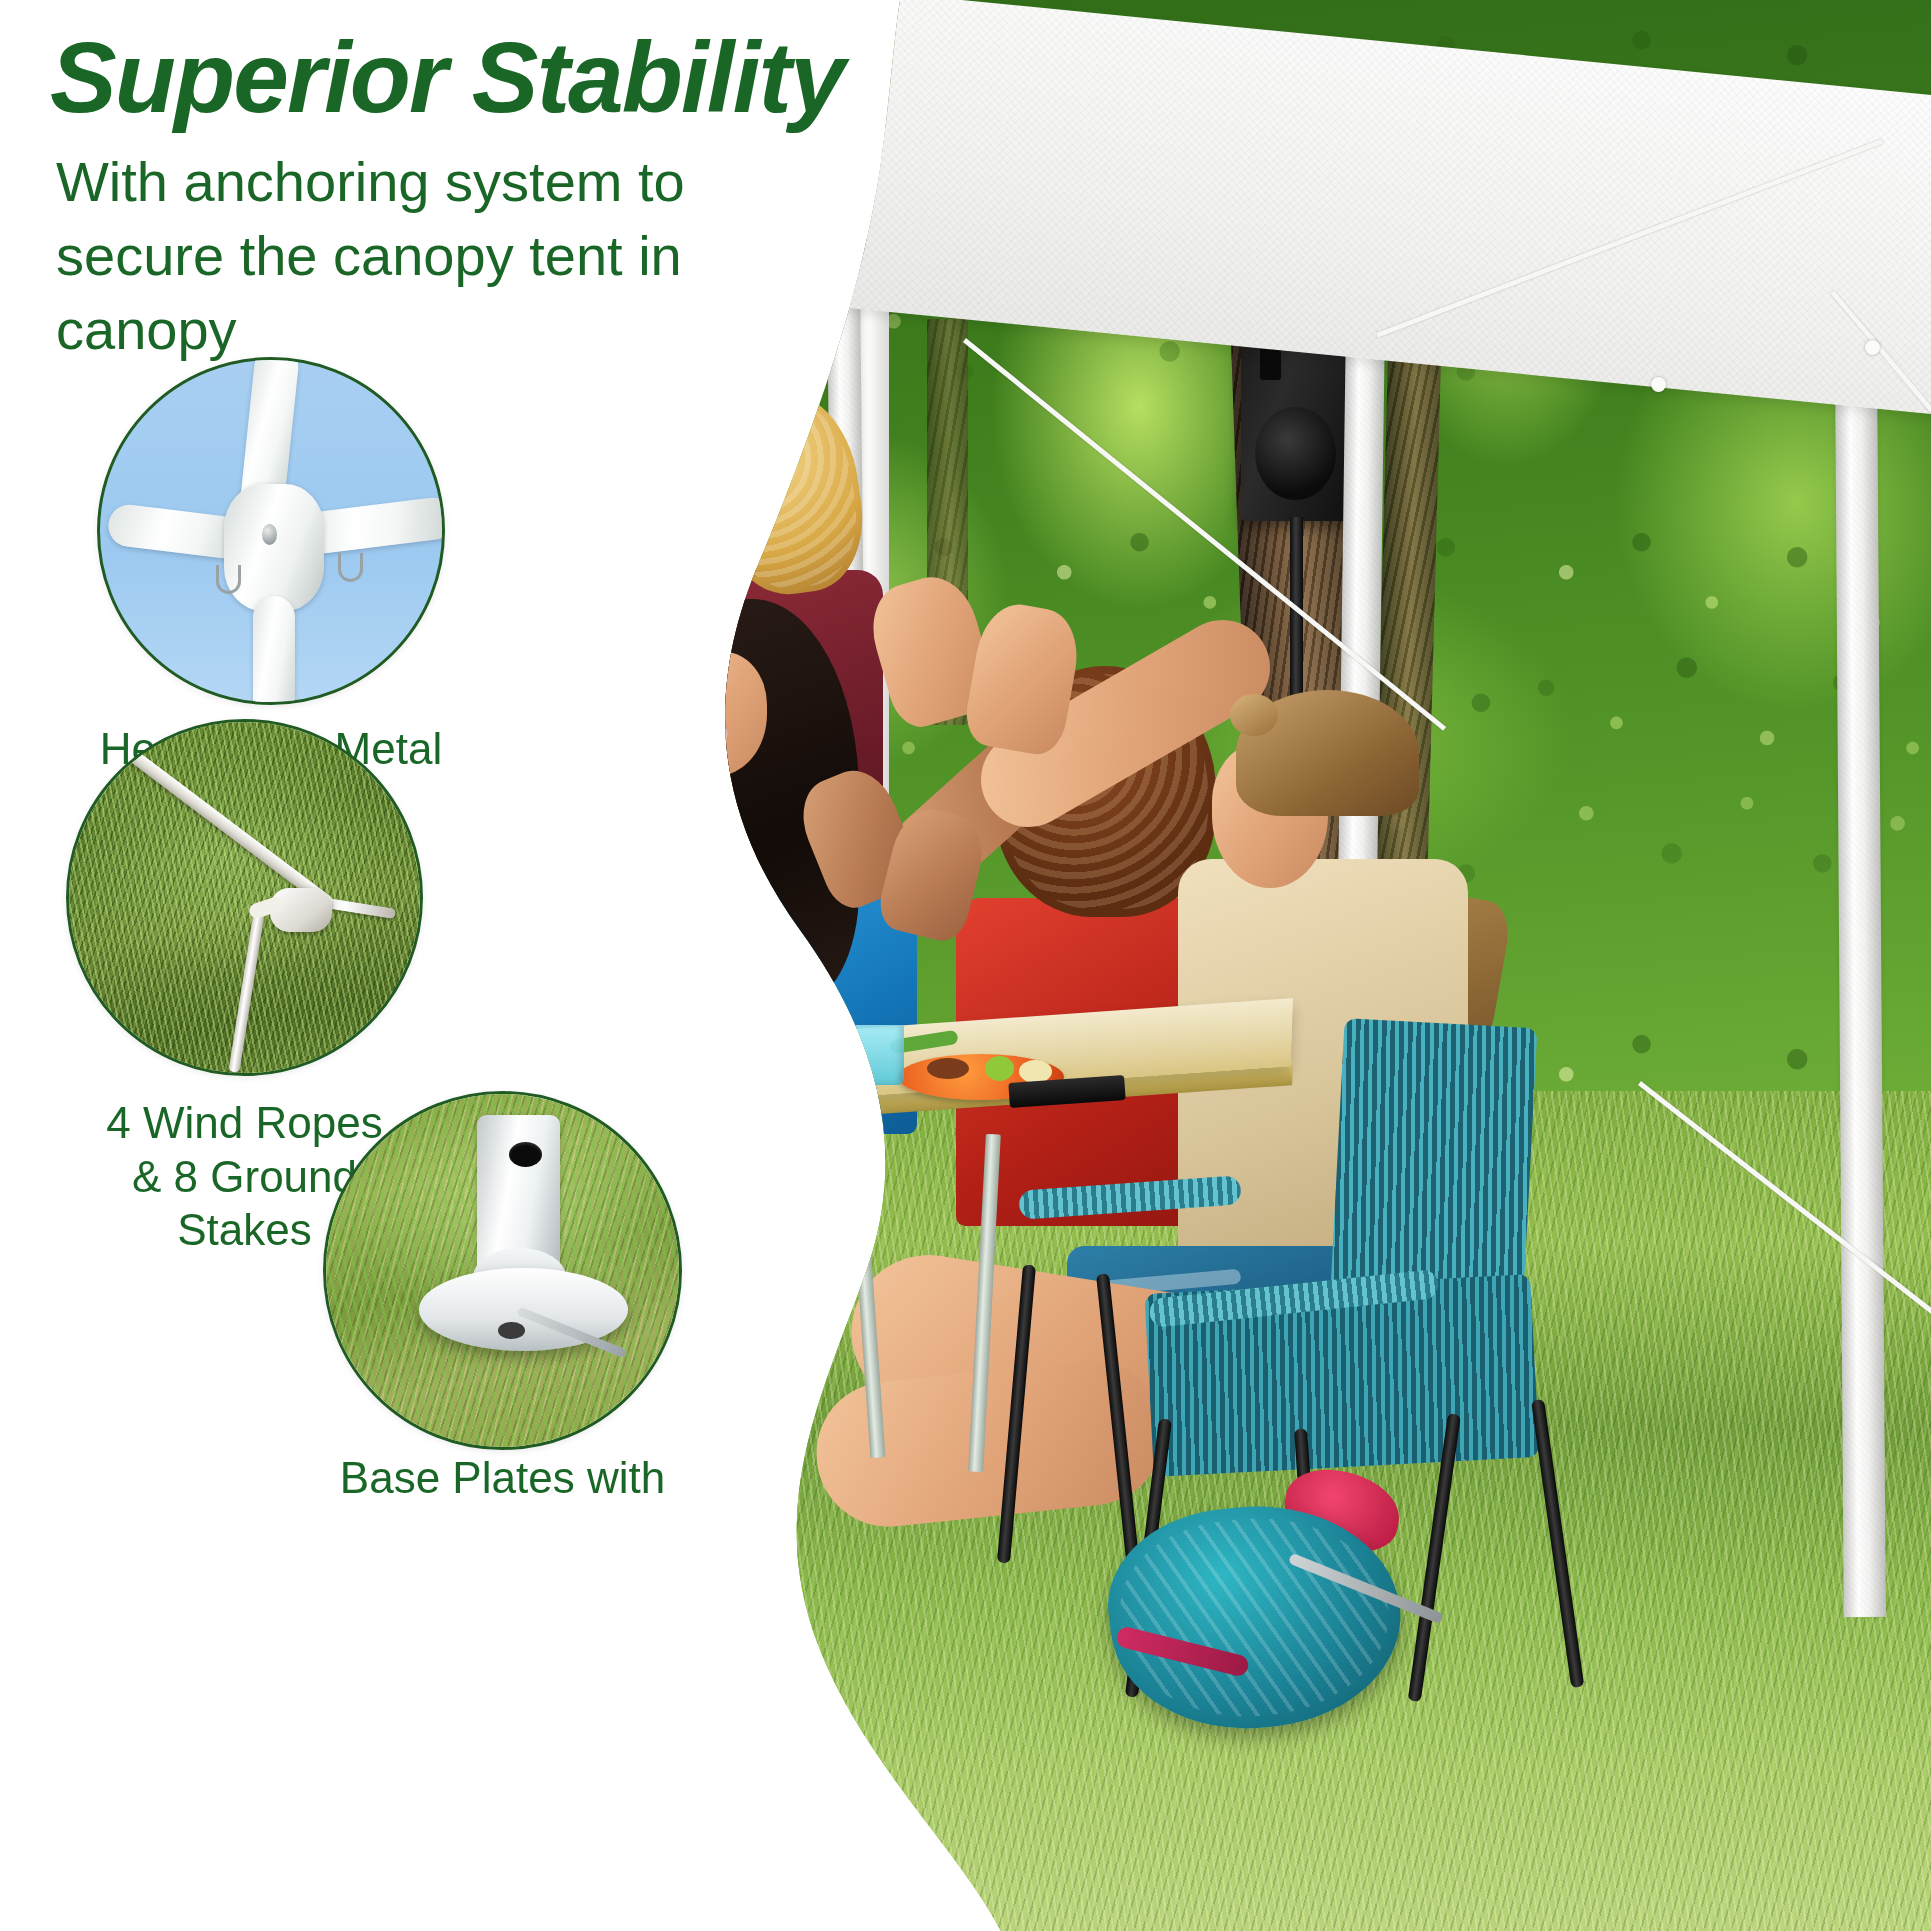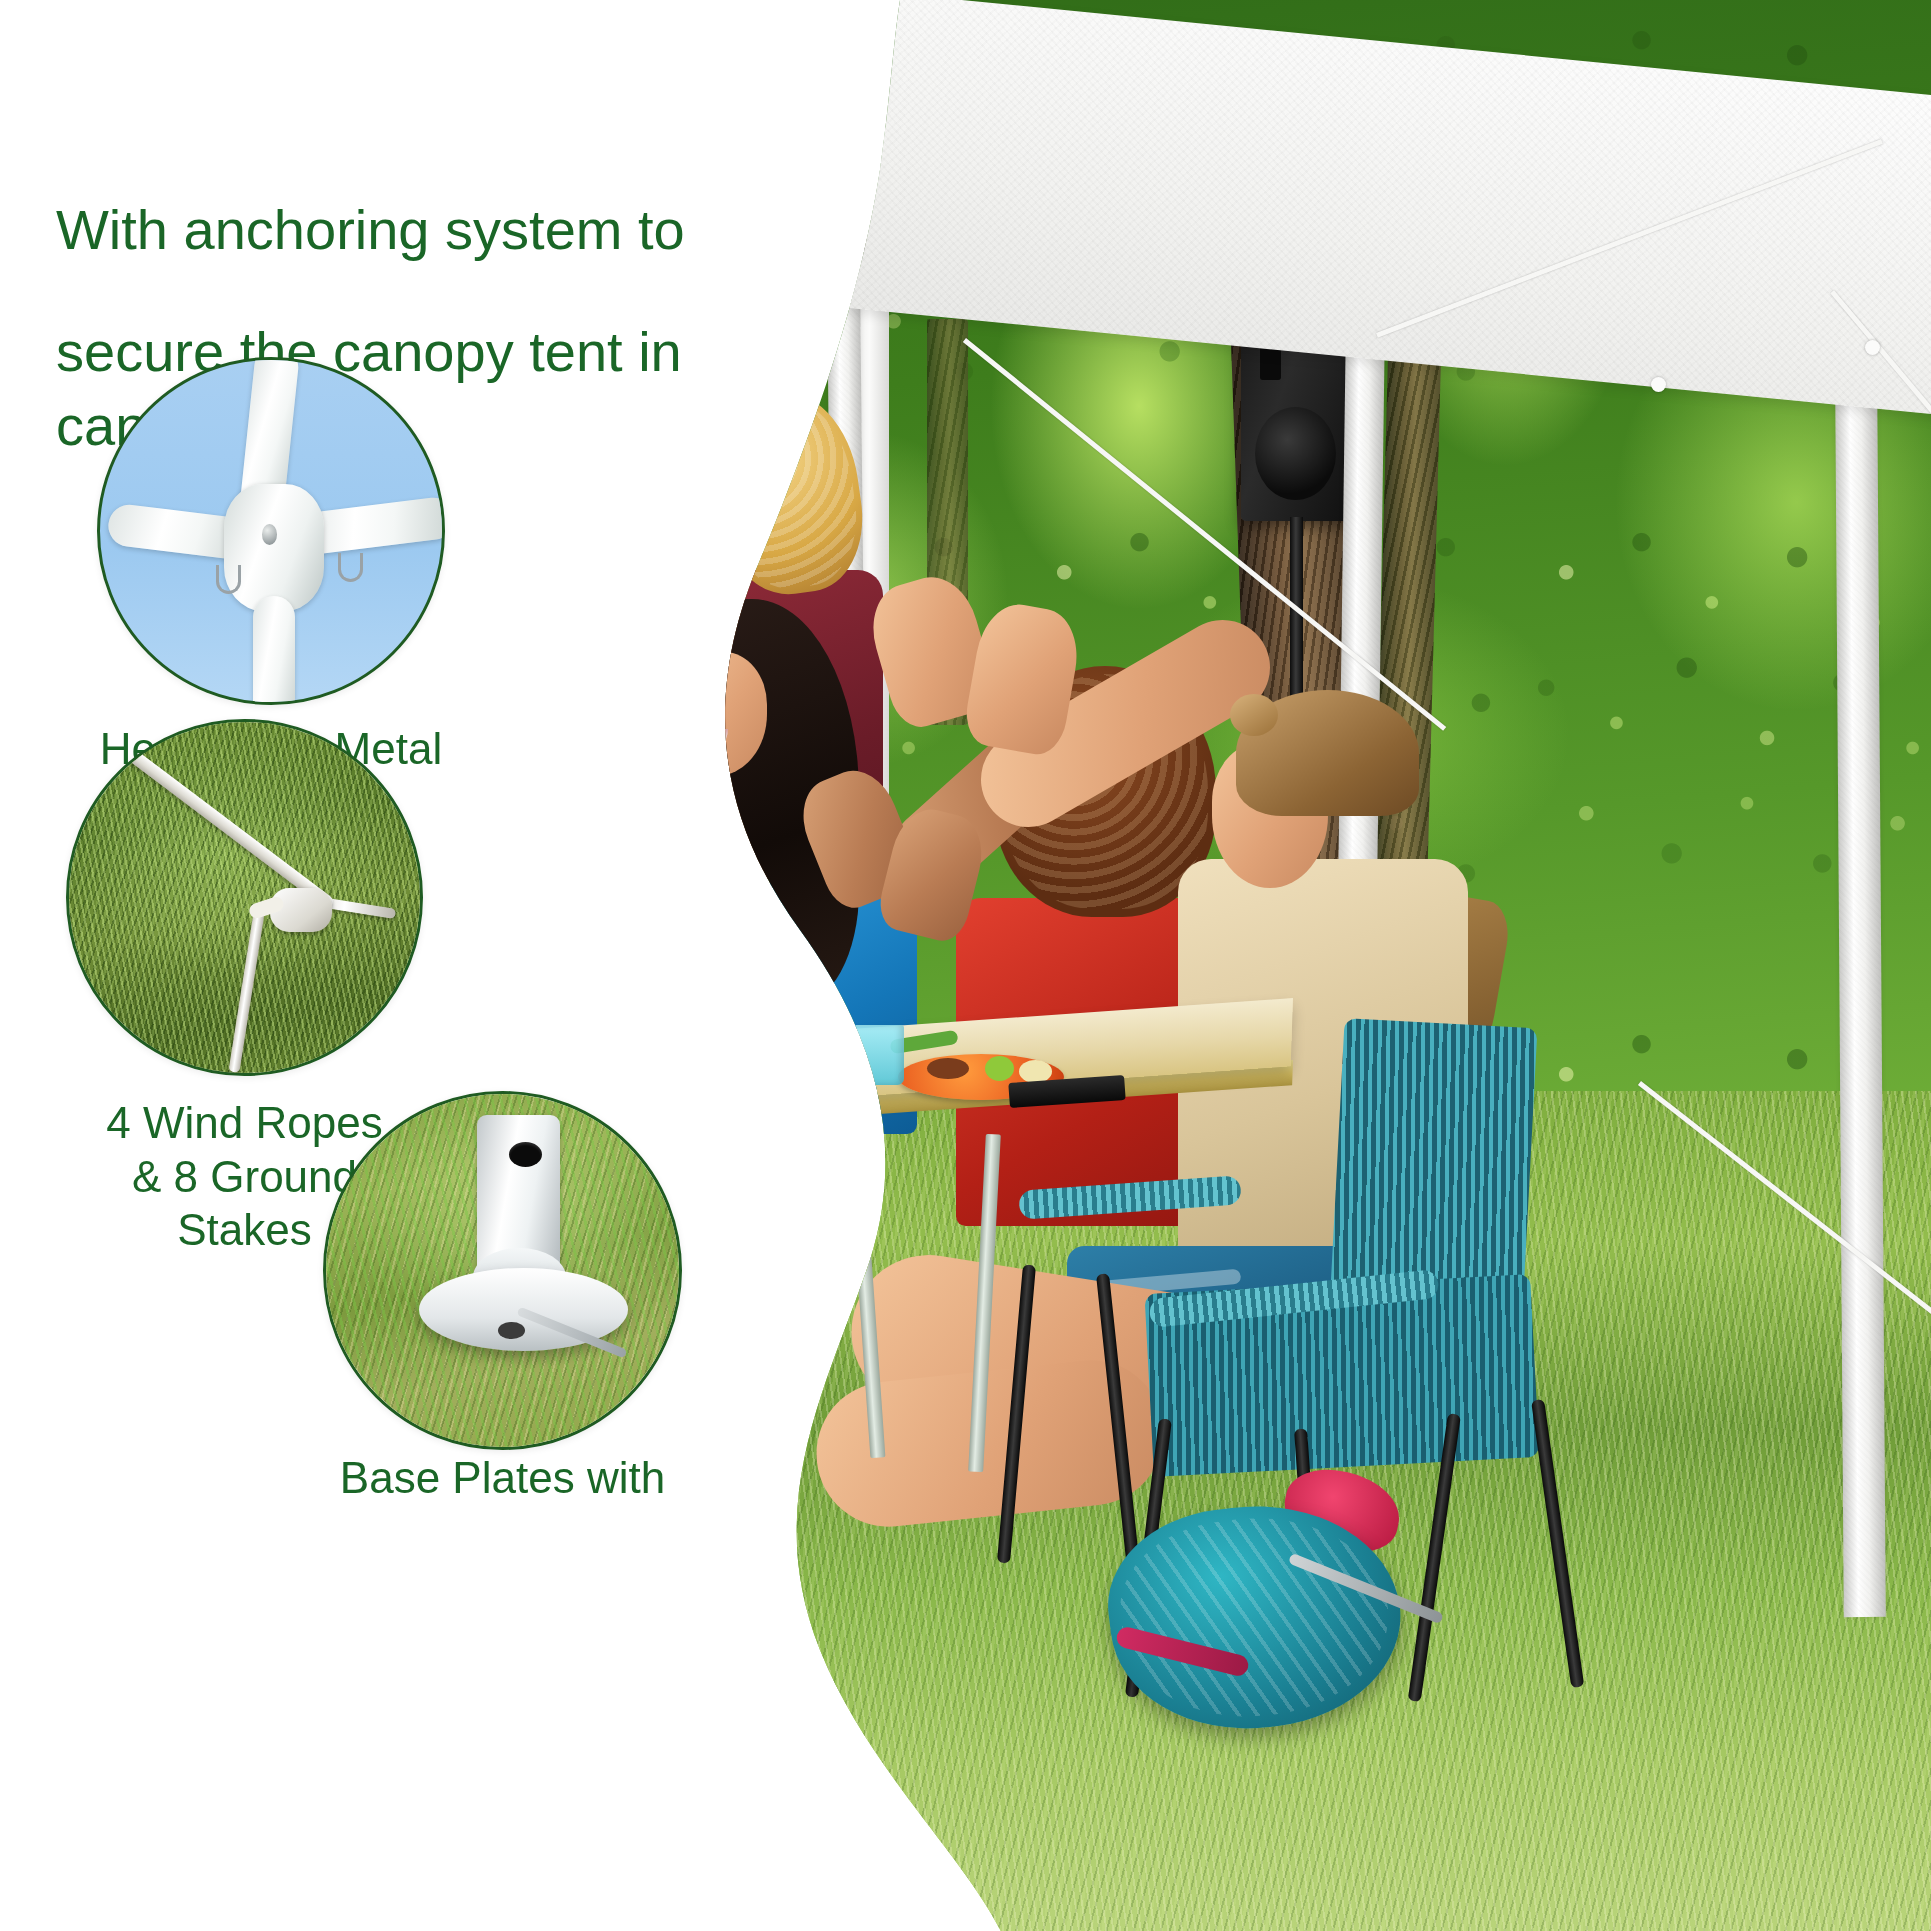--- a/index.html
+++ b/index.html
@@ -313,21 +313,21 @@
   }
   .subhead{
     position:absolute; left:56px; top:145px; width:792px;
     font-size:56px; font-weight:400; color:#1a6627; line-height:1.32;
     z-index:40;
     text-shadow:
        1.9px 0 0 #fff,-1.9px 0 0 #fff,0 1.9px 0 #fff,0 -1.9px 0 #fff,
        2.9px 2.9px 0 #fff,-2.9px 2.9px 0 #fff,2.9px -2.9px 0 #fff,-2.9px -2.9px 0 #fff,
        3.9px 0 0 #fff,-3.9px 0 0 #fff,0 3.9px 0 #fff,0 -3.9px 0 #fff;
   }
-  .subhead .ln{ display:block;margin-top:48px; }
+  .subhead .ln{ display:block; }
 
   
   .feature{ position:absolute; z-index:45; }
   .circle{
     border-radius:50%; border:3.9px solid #1f5b22; overflow:hidden; position:relative;
     box-shadow:0 1.9px 7.7px rgba(0,0,0,.08);
   }
   .cap{
     position:absolute; left:0; width:100%;
     text-align:center; color:#1a6627; font-size:44px; line-height:1.22; font-weight:400;
@@ -529,20 +529,21 @@
     <div class="phone"></div>
 
     <div class="bag-pink"></div>
     <div class="bag"></div>
     <div class="bag-strap"></div>
     <div class="bag-pole"></div>
   </div>
 
   <div class="photo-fade"></div>
 
+  <div class="headline">Superior Stability</div>
 
   <div class="subhead">
     <span class="ln">With anchoring system to</span>
     <span class="ln">secure the canopy tent in canopy</span>
   </div>
 
   <div class="feature" id="feat1">
     <div class="circle">
       <div class="joint j-arm-l"></div>
       <div class="joint j-arm-r"></div>

